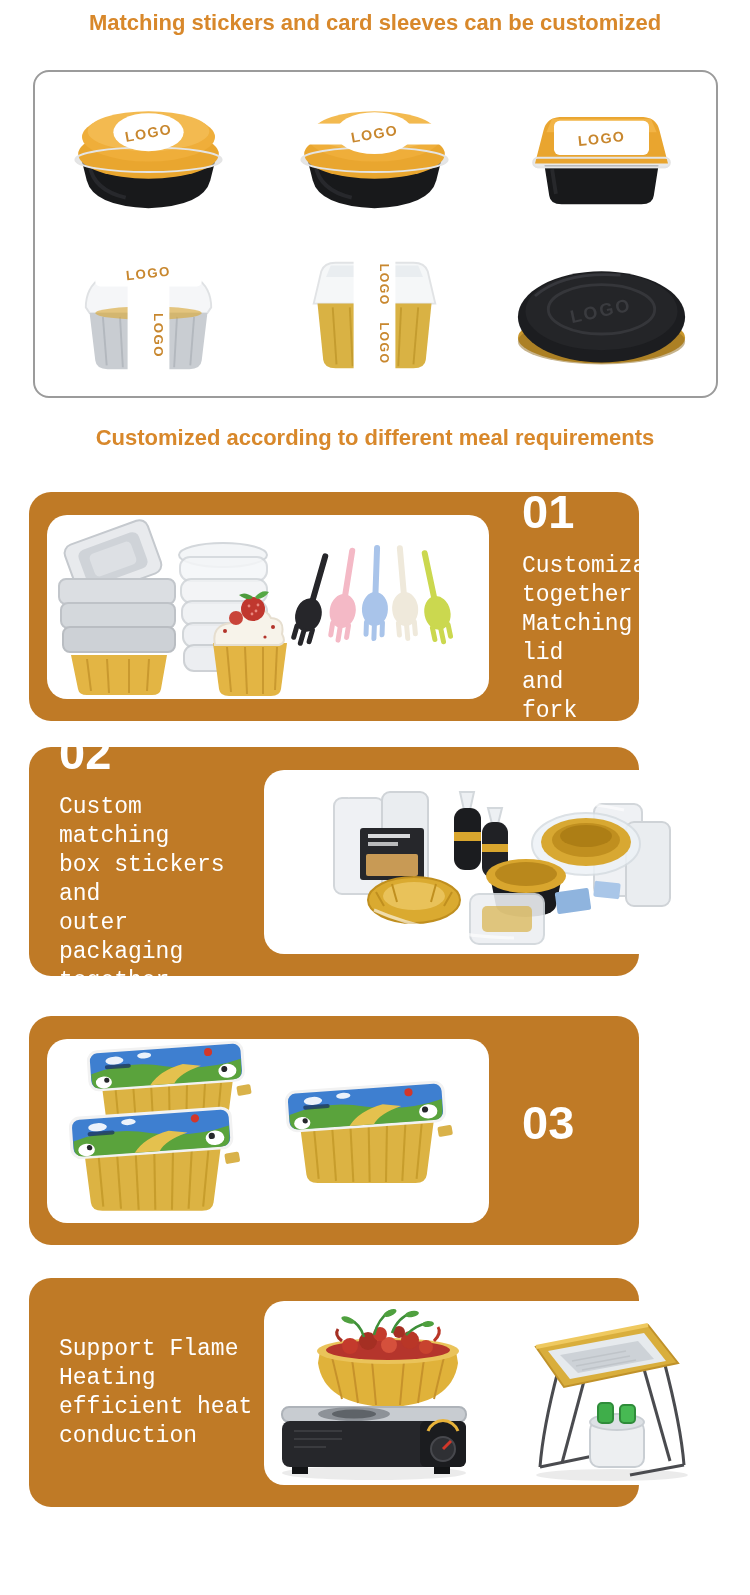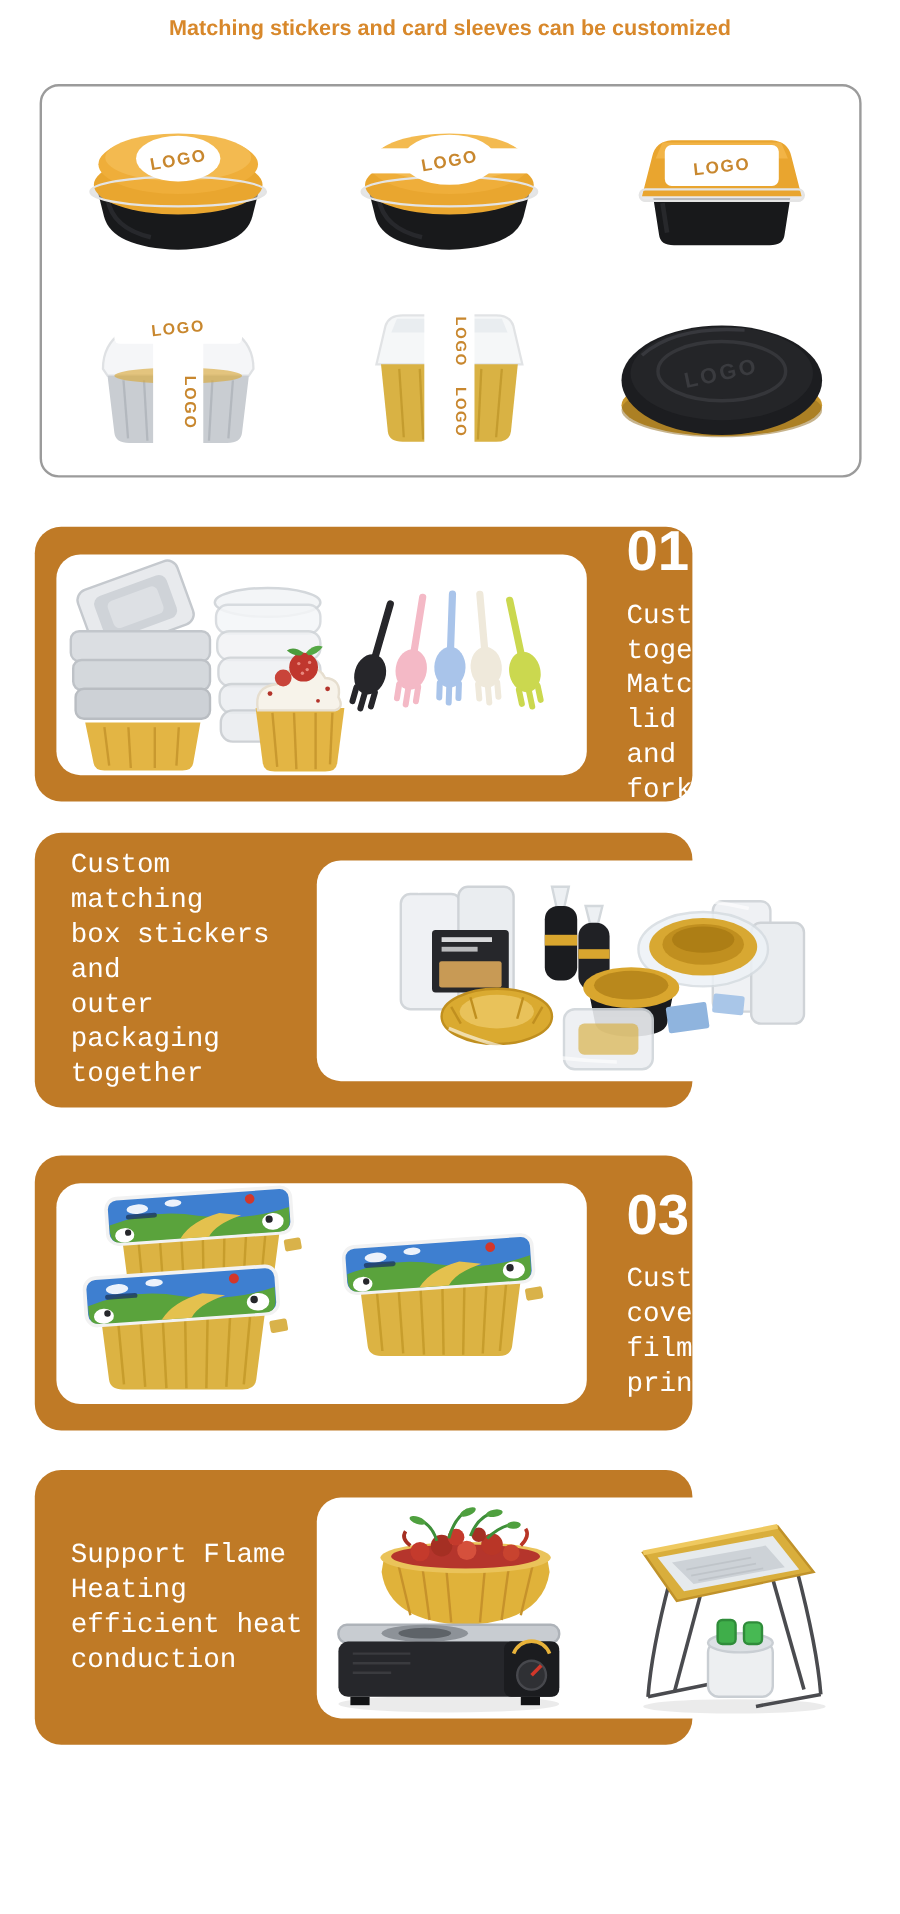--- a/index.html
+++ b/index.html
@@ -7,36 +7,36 @@
     width:750px;height:1595px;background:#ffffff;overflow:hidden;
     font-family:"Liberation Sans","DejaVu Sans",sans-serif;
     -webkit-font-smoothing:antialiased;
   }
   .page{width:750px;position:relative;}
   .hdr-title{
     margin:26px 0 0;text-align:center;font-size:46px;line-height:52px;
     font-weight:800;color:#D8882B;letter-spacing:.5px;
   }
   .hdr-sub{
-    margin:10px 0 0;text-align:center;font-size:18px;line-height:26px;
+    margin:10px 0 0;text-align:center;font-size:22px;line-height:26px;
     font-weight:700;color:#D8882B;
   }
   .showcase{
     width:679px;height:322px;margin:34px auto 0;
     border:2px solid #9b9b9b;border-radius:16px;background:#fff;
     display:grid;grid-template-columns:repeat(3,1fr);grid-template-rows:1fr 1fr;
     align-items:center;justify-items:center;padding:1px;box-sizing:content-box;
   }
   .tile{width:219px;height:156px;display:flex;align-items:center;justify-content:center;}
   .meal-heading{
     margin:27px 0 0;text-align:center;font-size:22px;line-height:26px;
     font-weight:700;color:#D8882B;
   }
   .step{
-    width:548px;height:229px;margin-left:29px;border-radius:22px;
+    width:610px;height:229px;margin-left:29px;border-radius:22px;
     background:#BF7A26;display:flex;align-items:center;box-sizing:border-box;
   }
   .s1{margin-top:41px}.s2{margin-top:26px}.s3{margin-top:40px}.s4{margin-top:33px}
   .step-panel{
     width:442px;height:184px;background:#fff;border-radius:20px;flex-shrink:0;
     overflow:hidden;display:flex;align-items:center;justify-content:center;
   }
   .img-left{padding-left:18px;padding-right:12px;gap:33px;}
   .img-right{padding-left:30px;padding-right:15px;gap:0;}
   .img-right .step-panel{margin-left:auto;}
@@ -177,20 +177,21 @@
           <ellipse cx="110" cy="82" rx="88" ry="48" fill="#1C1D20"></ellipse>
           <ellipse cx="110" cy="76" rx="80" ry="41" fill="#242528"></ellipse>
           <ellipse cx="110" cy="74" rx="56" ry="26" fill="none" stroke="#35363A" stroke-width="3"></ellipse>
           <path d="M40,60 Q70,34 130,38" stroke="#3C3D42" stroke-width="3" fill="none" opacity=".8"></path>
         </g>
         <text class="logo-t" x="110" y="82" font-size="19" fill="#3A3B3F" text-anchor="middle" letter-spacing="2.5" transform="rotate(-12 110 78)">LOGO</text>
       </svg>
     </div>
   </div>
 
+  <div class="meal-heading">Customized according to different meal requirements</div>
 
   <div class="step s1 img-left">
     <div class="step-panel">
       <svg width="442" height="184" viewBox="0 0 442 184">
         <defs>
           <g id="spk">
             <rect x="-3" y="-62" width="6" height="52" rx="3"></rect>
             <ellipse cx="0" cy="2" rx="13" ry="17"></ellipse>
             <rect x="-10.5" y="13" width="5" height="17" rx="2.5"></rect>
             <rect x="-2.5" y="16" width="5" height="18" rx="2.5"></rect>
@@ -260,20 +261,21 @@
       <div class="step-num">01</div>
       <div class="step-cap">Customization
 together
 Matching lid
 and fork</div>
     </div>
   </div>
 
   <div class="step s2 img-right">
     <div class="step-text">
+      <div class="step-num">02</div>
       <div class="step-cap">Custom matching
 box stickers and
 outer packaging
 together</div>
     </div>
     <div class="step-panel">
       <svg width="442" height="184" viewBox="0 0 442 184">
         <g>
           <rect x="70" y="28" width="50" height="96" rx="8" fill="#EFF1F4" stroke="#D2D6DA" stroke-width="2"></rect>
           <rect x="118" y="22" width="46" height="100" rx="8" fill="#EAEDF0" stroke="#CFD3D7" stroke-width="2"></rect>
@@ -361,22 +363,20 @@
             <rect x="150" y="40" width="14" height="10" rx="2" fill="#D9B24A" transform="rotate(-10 157 45)"></rect>
           </g>
         </defs>
         <use href="#fc" transform="translate(40,6)"></use>
         <use href="#fc" transform="translate(238,46) scale(1.02)"></use>
         <use href="#fc" transform="translate(22,72) scale(1.04)"></use>
       </svg>
     </div>
     <div class="step-text">
       <div class="step-num">03</div>
-      <div class="step-cap">Custom cover
-film printing</div>
     </div>
   </div>
 
   <div class="step s4 img-right">
     <div class="step-text">
       <div class="step-cap">Support Flame
 Heating
 efficient heat
 conduction</div>
     </div>

